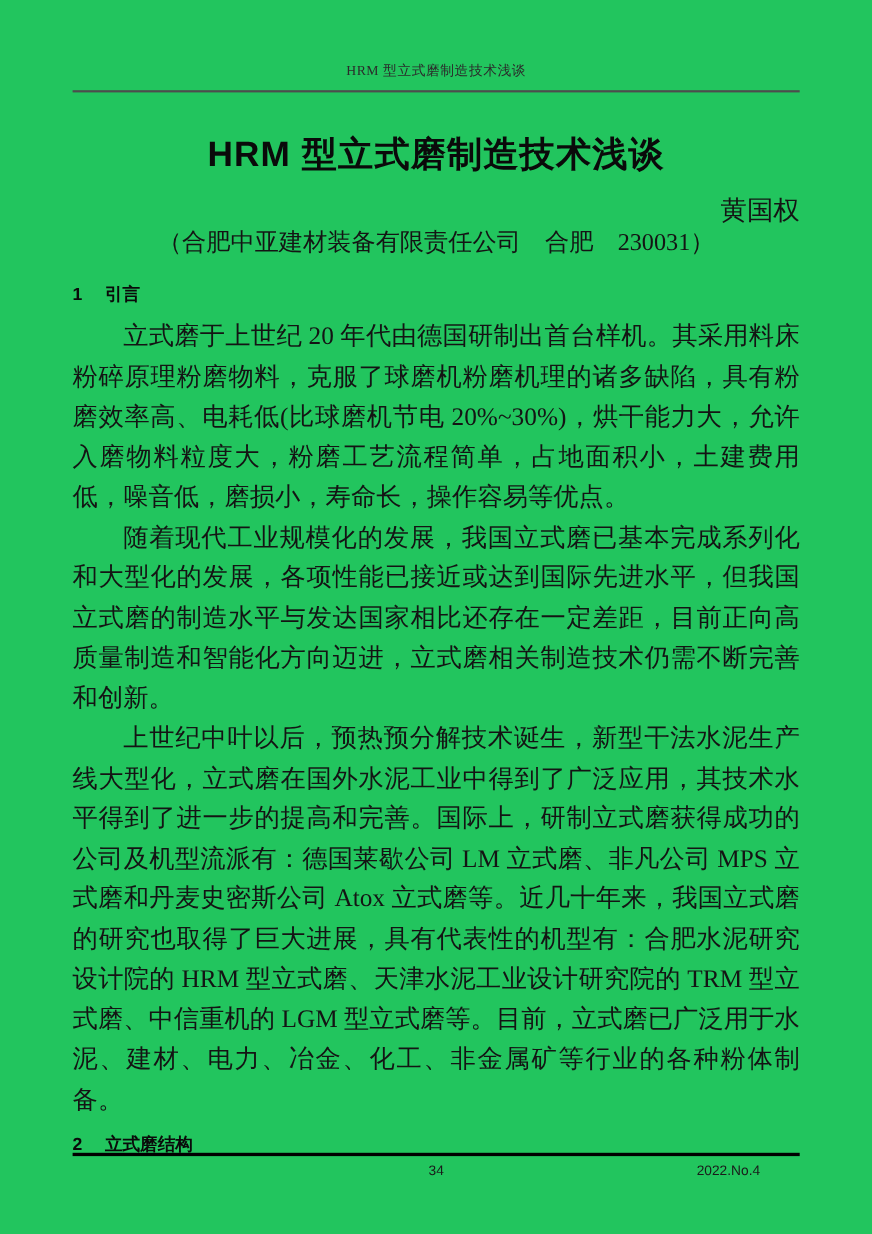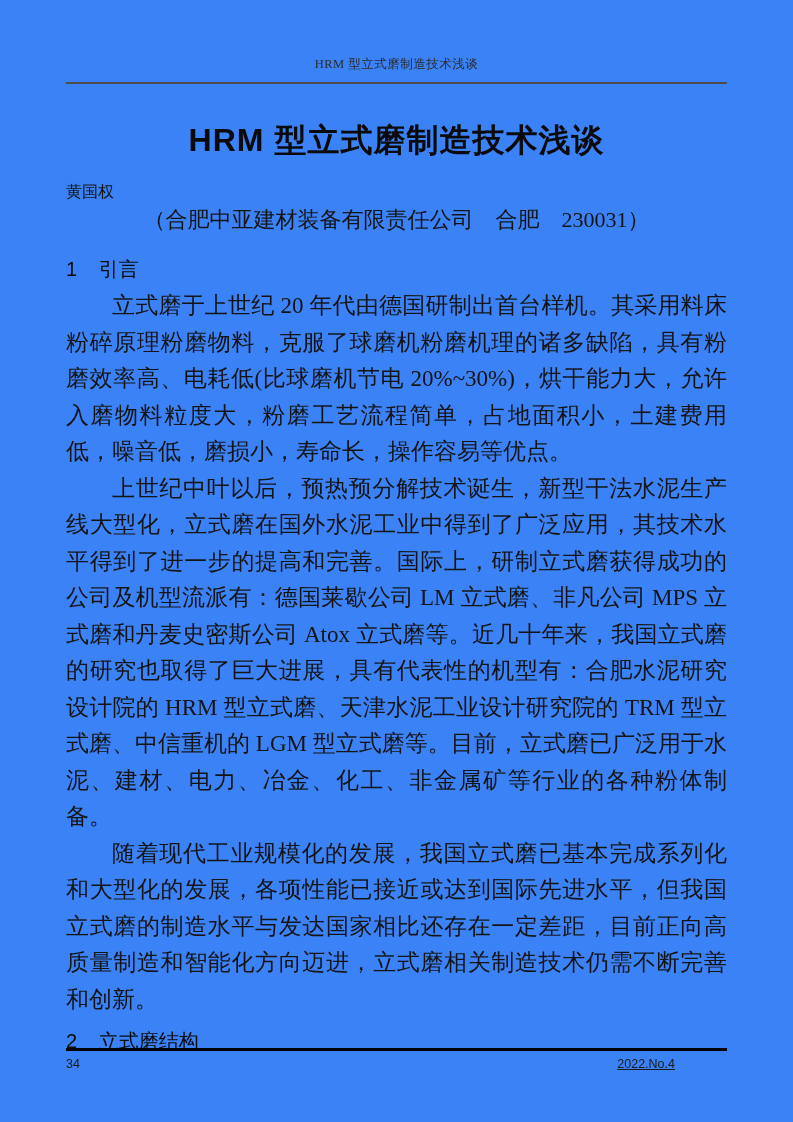--- a/index.html
+++ b/index.html
@@ -1,21 +1,21 @@
 <!DOCTYPE html>
 <html><head>
 <meta charset="utf-8">
 <style>
   html, body { margin: 0; padding: 0; background: #ffffff; }
   .page {
     position: relative;
     width: 793px;
     height: 1122px;
     margin: 0 auto;
-    background: #3b82f6;
+    background: #22c55e;
     box-sizing: border-box;
     padding: 56px 66px 0 66px;
     font-family: "Liberation Serif", "DejaVu Serif", serif;
     color: #141414;
     overflow: hidden;
   }
   .running-header {
     text-align: center;
     font-size: 12.5px;
     color: #2b2b2b;
@@ -31,35 +31,35 @@
     font-family: "Liberation Sans", "DejaVu Sans", sans-serif;
     font-weight: bold;
     font-size: 32px;
     line-height: 40px;
     text-align: center;
     margin: 36px 0 0 0;
     color: #0a0a0a;
     letter-spacing: 1px;
   }
   .author {
-    text-align: left;
-    font-size: 16px;
+    text-align: right;
+    font-size: 24px;
     margin-top: 20px;
     line-height: 24px;
   }
   .affiliation {
     text-align: center;
     font-size: 22px;
     margin-top: 4px;
     line-height: 24px;
   }
   .sec-heading {
     font-family: "Liberation Sans", "DejaVu Sans", sans-serif;
-    font-weight: normal;
-    font-size: 20px;
+    font-weight: bold;
+    font-size: 16px;
     line-height: 26px;
     color: #0a0a0a;
     margin: 24px 0 6px 0;
   }
   section + section .sec-heading { margin-top: 10px; }
   .sec-num { margin-right: 16px; }
   .body-para {
     font-size: 23px;
     line-height: 36.5px;
     text-align: justify;
@@ -79,22 +79,22 @@
     border-top: 3px solid #000000;
   }
   .footer-row {
     position: relative;
     margin-top: 5px;
     font-family: "Liberation Sans", "DejaVu Sans", sans-serif;
     font-size: 12.5px;
     color: #1a1a1a;
     line-height: 16px;
   }
-  .page-number { display: block; text-align: left; }
-  .issue { position: absolute; right: 52px; top: 0; text-decoration: underline; }
+  .page-number { display: block; text-align: center; }
+  .issue { position: absolute; right: 36px; top: 0; }
 </style>
 </head>
 <body>
 
 <div class="page">
 
   <header>
     <div class="running-header">
       <span>HRM 型立式磨制造技术浅谈</span>
     </div>
@@ -107,22 +107,22 @@
     <div class="author">黄国权</div>
 
     <div class="affiliation">（合肥中亚建材装备有限责任公司　合肥　230031）</div>
 
     <section>
       <h2 class="sec-heading">
         <span class="sec-num">1</span>
         <span class="sec-title">引言</span>
       </h2>
       <p class="body-para">立式磨于上世纪 20 年代由德国研制出首台样机。其采用料床粉碎原理粉磨物料，克服了球磨机粉磨机理的诸多缺陷，具有粉磨效率高、电耗低(比球磨机节电 20%~30%)，烘干能力大，允许入磨物料粒度大，粉磨工艺流程简单，占地面积小，土建费用低，噪音低，磨损小，寿命长，操作容易等优点。</p>
+      <p class="body-para">随着现代工业规模化的发展，我国立式磨已基本完成系列化和大型化的发展，各项性能已接近或达到国际先进水平，但我国立式磨的制造水平与发达国家相比还存在一定差距，目前正向高质量制造和智能化方向迈进，立式磨相关制造技术仍需不断完善和创新。</p>
       <p class="body-para">上世纪中叶以后，预热预分解技术诞生，新型干法水泥生产线大型化，立式磨在国外水泥工业中得到了广泛应用，其技术水平得到了进一步的提高和完善。国际上，研制立式磨获得成功的公司及机型流派有：德国莱歇公司 LM 立式磨、非凡公司 MPS 立式磨和丹麦史密斯公司 Atox 立式磨等。近几十年来，我国立式磨的研究也取得了巨大进展，具有代表性的机型有：合肥水泥研究设计院的 HRM 型立式磨、天津水泥工业设计研究院的 TRM 型立式磨、中信重机的 LGM 型立式磨等。目前，立式磨已广泛用于水泥、建材、电力、冶金、化工、非金属矿等行业的各种粉体制备。</p>
-      <p class="body-para">随着现代工业规模化的发展，我国立式磨已基本完成系列化和大型化的发展，各项性能已接近或达到国际先进水平，但我国立式磨的制造水平与发达国家相比还存在一定差距，目前正向高质量制造和智能化方向迈进，立式磨相关制造技术仍需不断完善和创新。</p>
     </section>
 
     <section>
       <h2 class="sec-heading">
         <span class="sec-num">2</span>
         <span class="sec-title">立式磨结构</span>
       </h2>
     </section>
   </main>
 

